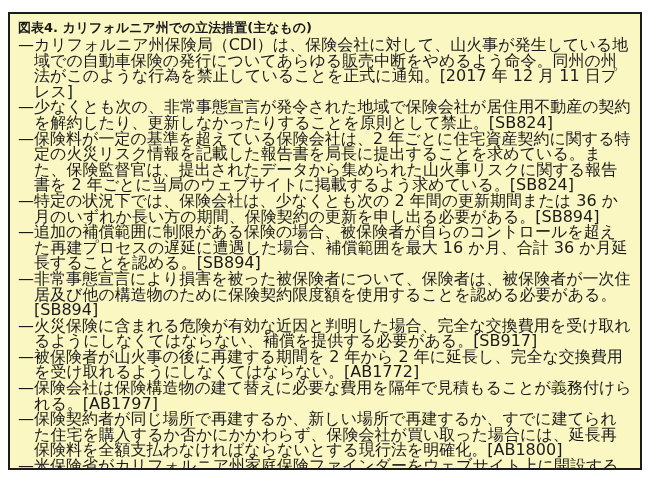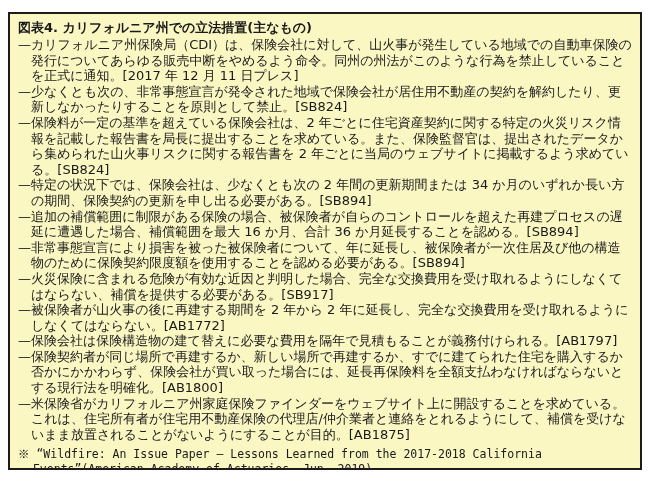--- a/index.html
+++ b/index.html
@@ -32,21 +32,21 @@
   }
   .figure-title {
     font-weight: bold;
     font-size: 13px;
     line-height: 17px;
     margin: 0 0 1px 0;
     letter-spacing: 0px;
   }
   .item {
     margin: 0;
-    font-size: 13px;
+    font-size: 16px;
     line-height: 15.6px;
     padding-left: 1em;
     text-indent: -1em;
     letter-spacing: 0px;
   }
   .footnote {
     margin: 5px 0 0 0;
     font-size: 11.5px;
     line-height: 14.5px;
     padding-left: 1.3em;
@@ -57,23 +57,23 @@
 </head>
 <body>
 
 <div class="page">
   <div class="figure-box">
     <p class="figure-title">図表4. カリフォルニア州での立法措置(主なもの)</p>
 
     <p class="item">—カリフォルニア州保険局（CDI）は、保険会社に対して、山火事が発生している地域での自動車保険の発行についてあらゆる販売中断をやめるよう命令。同州の州法がこのような行為を禁止していることを正式に通知。[2017 年 12 月 11 日プレス]</p>
     <p class="item">—少なくとも次の、非常事態宣言が発令された地域で保険会社が居住用不動産の契約を解約したり、更新しなかったりすることを原則として禁止。[SB824]</p>
     <p class="item">—保険料が一定の基準を超えている保険会社は、2 年ごとに住宅資産契約に関する特定の火災リスク情報を記載した報告書を局長に提出することを求めている。また、保険監督官は、提出されたデータから集められた山火事リスクに関する報告書を 2 年ごとに当局のウェブサイトに掲載するよう求めている。[SB824]</p>
-    <p class="item">—特定の状況下では、保険会社は、少なくとも次の 2 年間の更新期間または 34 か月のいずれか長い方の期間、保険契約の更新を申し出る必要がある。[SB894]</p>
+    <p class="item">—特定の状況下では、保険会社は、少なくとも次の 2 年間の更新期間または 36 か月のいずれか長い方の期間、保険契約の更新を申し出る必要がある。[SB894]</p>
     <p class="item">—追加の補償範囲に制限がある保険の場合、被保険者が自らのコントロールを超えた再建プロセスの遅延に遭遇した場合、補償範囲を最大 16 か月、合計 36 か月延長することを認める。[SB894]</p>
-    <p class="item">—非常事態宣言により損害を被った被保険者について、年に延長し、被保険者が一次住居及び他の構造物のために保険契約限度額を使用することを認める必要がある。[SB894]</p>
+    <p class="item">—非常事態宣言により損害を被った被保険者について、保険者は、被保険者が一次住居及び他の構造物のために保険契約限度額を使用することを認める必要がある。[SB894]</p>
     <p class="item">—火災保険に含まれる危険が有効な近因と判明した場合、完全な交換費用を受け取れるようにしなくてはならない、補償を提供する必要がある。[SB917]</p>
     <p class="item">—被保険者が山火事の後に再建する期間を 2 年から 2 年に延長し、完全な交換費用を受け取れるようにしなくてはならない。[AB1772]</p>
     <p class="item">—保険会社は保険構造物の建て替えに必要な費用を隔年で見積もることが義務付けられる。[AB1797]</p>
     <p class="item">—保険契約者が同じ場所で再建するか、新しい場所で再建するか、すでに建てられた住宅を購入するか否かにかかわらず、保険会社が買い取った場合には、延長再保険料を全額支払わなければならないとする現行法を明確化。[AB1800]</p>
     <p class="item">—米保険省がカリフォルニア州家庭保険ファインダーをウェブサイト上に開設することを求めている。これは、住宅所有者が住宅用不動産保険の代理店/仲介業者と連絡をとれるようにして、補償を受けないまま放置されることがないようにすることが目的。[AB1875]</p>
 
     <p class="footnote"><span>※</span> <span>“Wildfire: An Issue Paper – Lessons Learned from the 2017-2018 California Events”(American Academy of Actuaries, Jun. 2019)</span></p>
   </div>
 </div>
 

